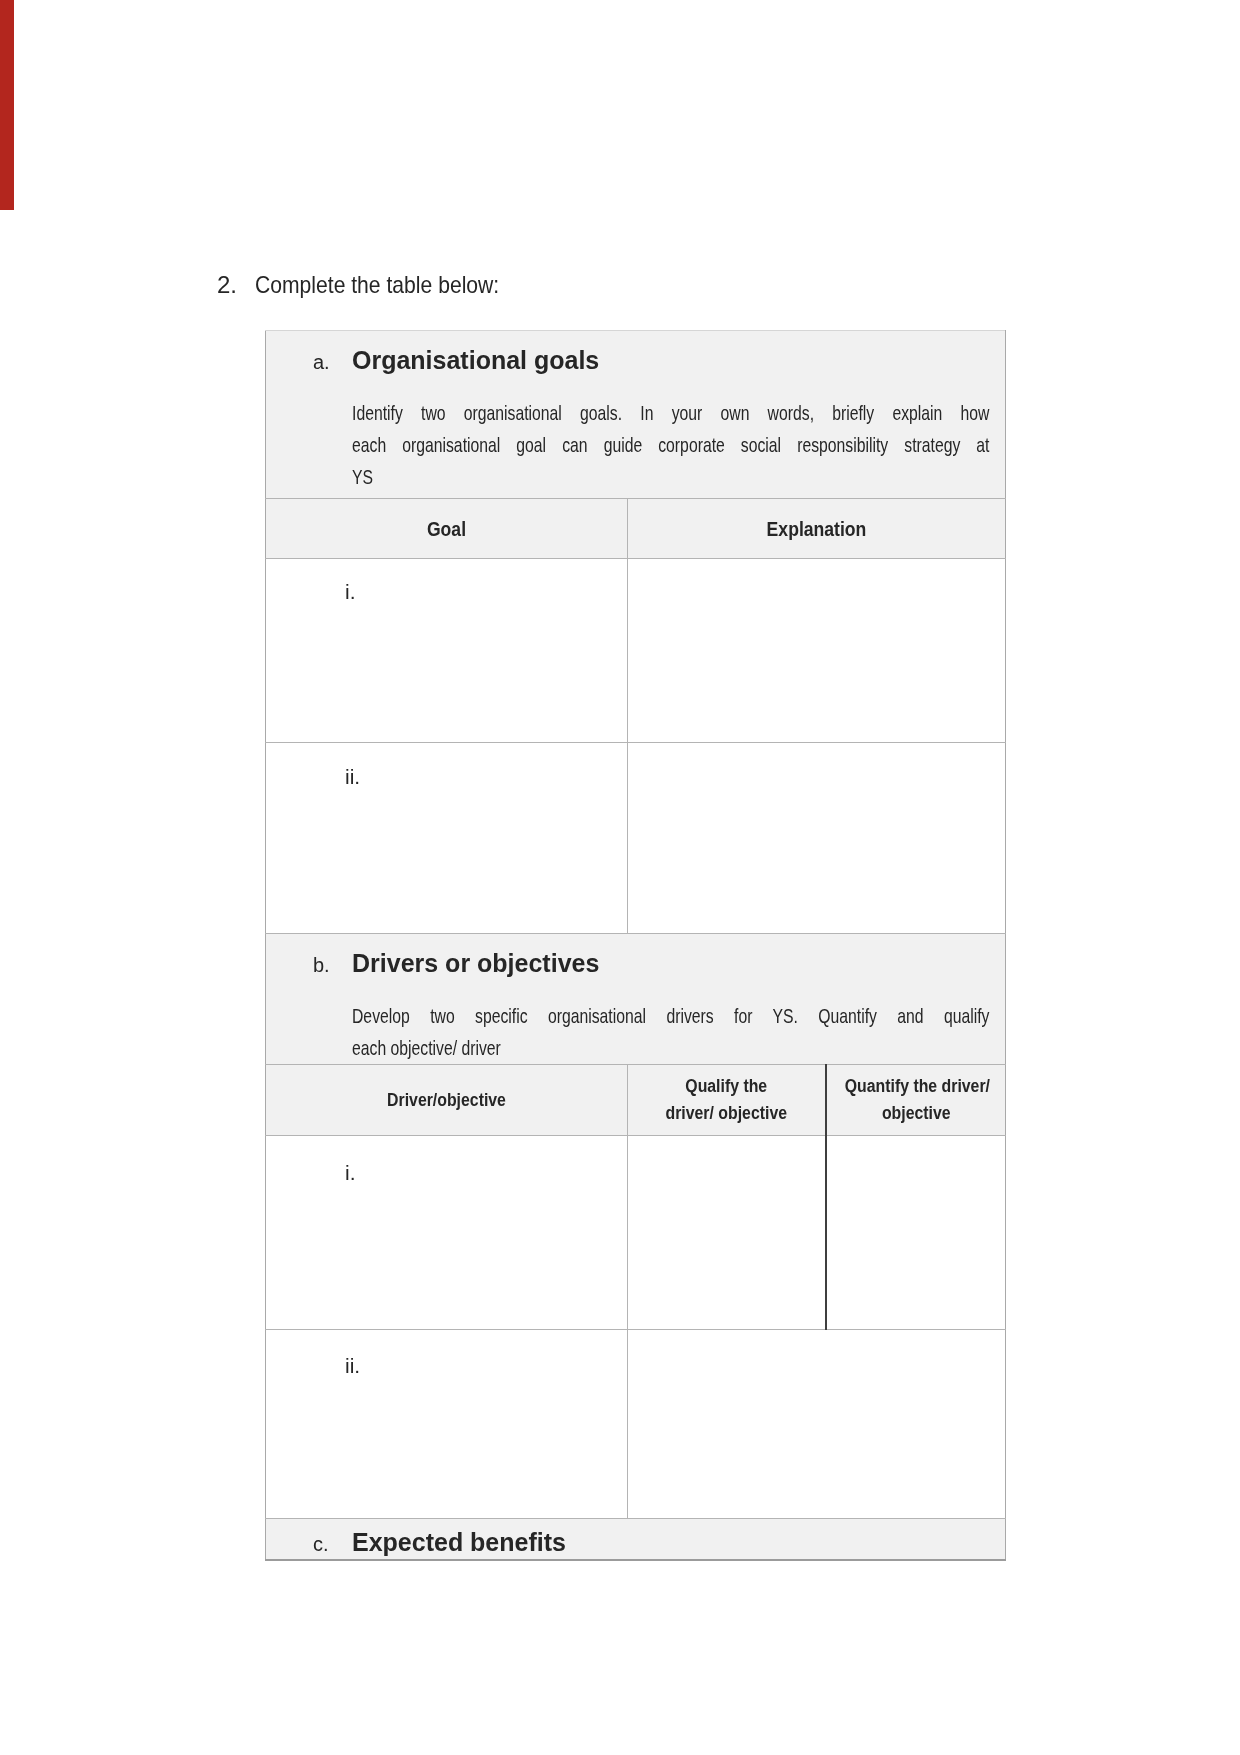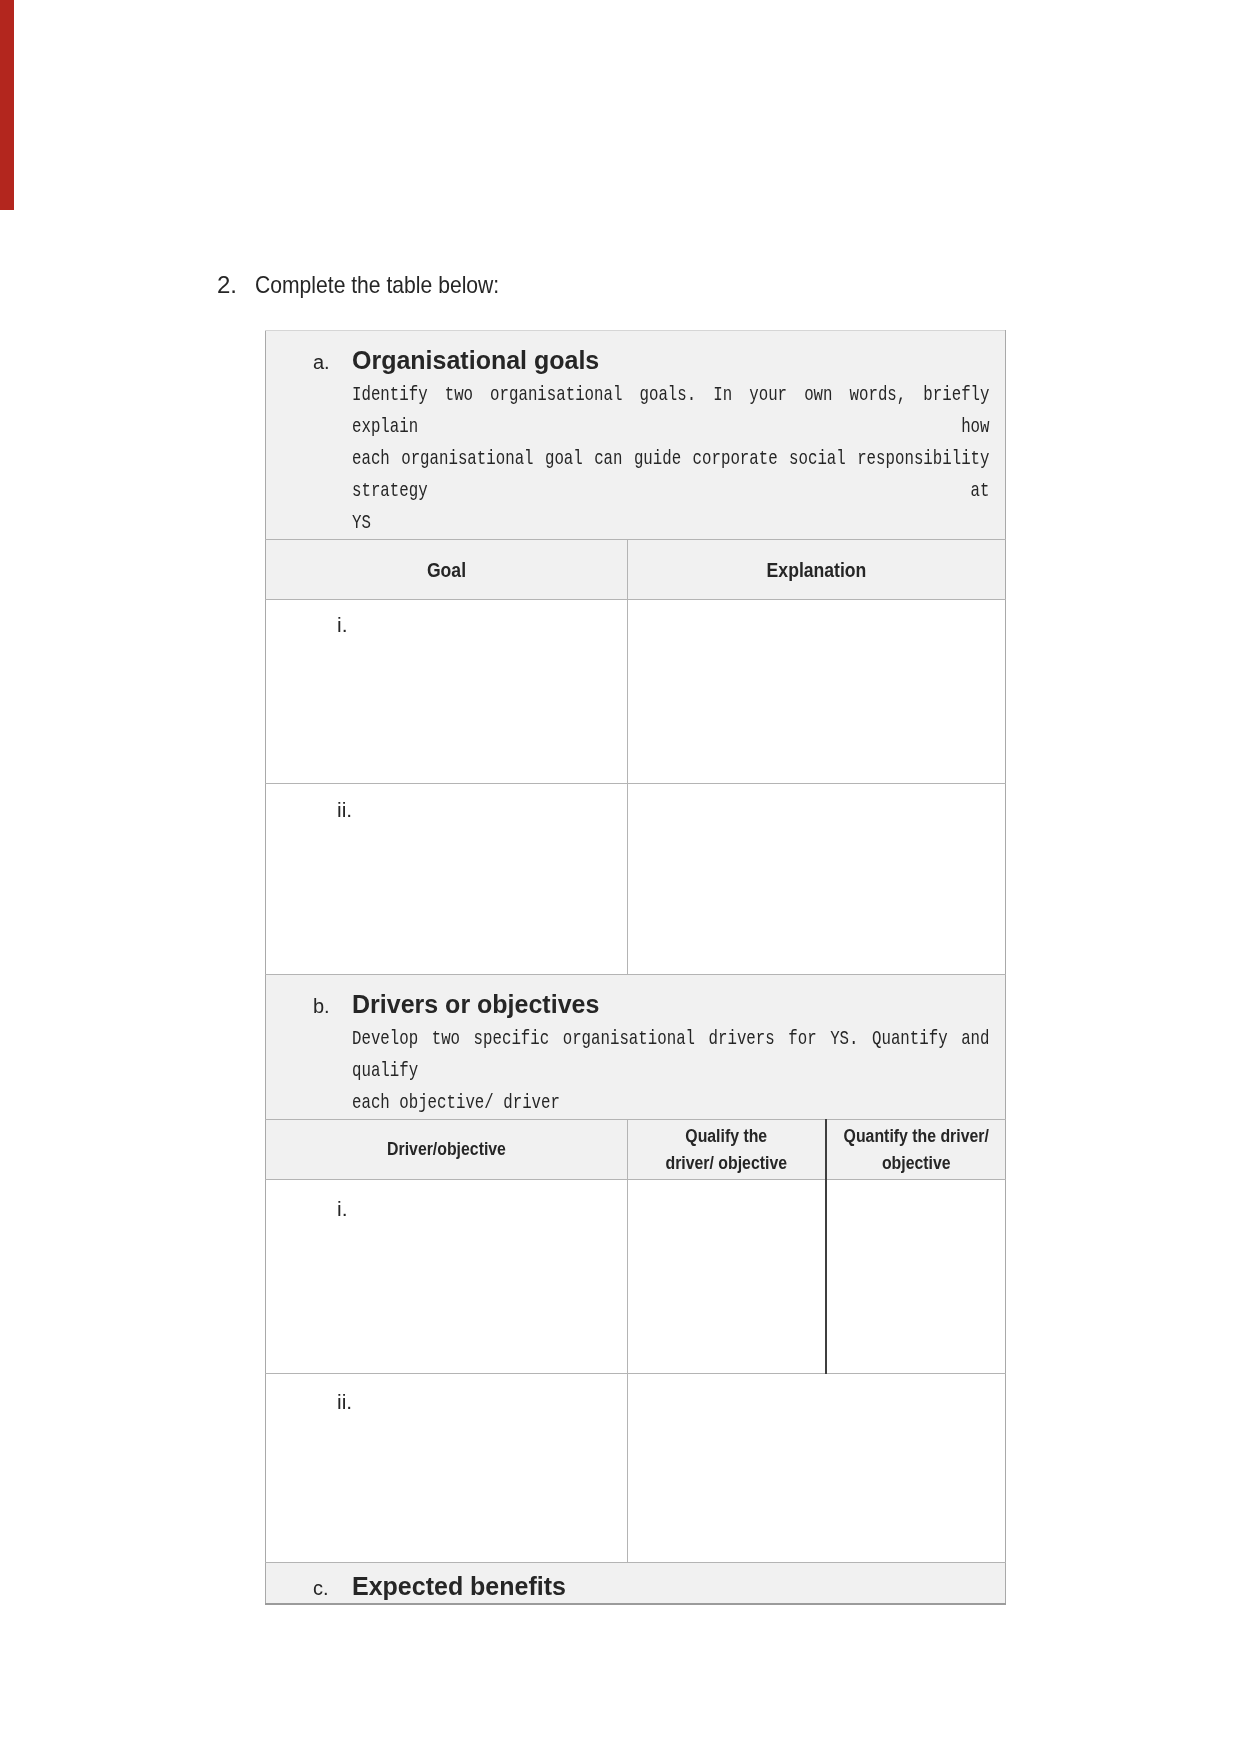--- a/index.html
+++ b/index.html
@@ -27,21 +27,21 @@
   .question{position:absolute;left:217px;top:270px;height:32px;font-size:24px;line-height:30px;}
   .qnum{position:absolute;left:0;top:0;}
   .qtext{position:absolute;left:38px;top:0;white-space:nowrap;transform:scaleX(0.88);transform-origin:0 0;}
 
   
   table.tbl{
     position:absolute;left:265px;top:330px;width:740px;
     border-collapse:collapse;table-layout:fixed;
   }
   col.c1{width:362px;} col.c2{width:198px;} col.c3{width:180px;}
-  td{padding:0;vertical-align:top;border:1px solid var(--border_light);}
+  td{padding:8px;vertical-align:top;border:1px solid var(--border_light);}
   td:first-child{border-left:1px solid var(--border_outer);}
   tr td:last-child{border-right:1px solid var(--border_outer);}
   tr.r-seca td{border-top:1px solid var(--border_top);}
   tr.r-secc td{border-bottom:2px solid var(--border_bottom);}
 
   
   tr.r-seca{height:168px;}
   tr.r-hdra{height:60px;}
   tr.r-ia{height:184px;}
   tr.r-iia{height:191px;}
@@ -49,21 +49,21 @@
   tr.r-hdrb{height:60px;}
   tr.r-ib{height:194px;}
   tr.r-iib{height:189px;}
   tr.r-secc{height:34px;}
 
   
   td.sec{background:var(--cell_shade);padding:14px 14px 0 47px;}
   .secline{line-height:31px;white-space:nowrap;}
   .mk{display:inline-block;width:39px;font-size:20px;}
   .sectitle{font-weight:bold;font-size:25px;}
-  .para{padding-left:39px;font-family:Liberation Mono, monospace;}
+  .para{margin-top:18px;padding-left:39px;}
   .pline{
     width:850px;font-size:21px;line-height:32px;
     text-align:justify;text-align-last:justify;
     transform:scaleX(0.75);transform-origin:0 50%;
   }
   .pline.last{text-align-last:left;}
   td.secc{padding-top:10px;}
   td.secc .secline{line-height:26px;}
 
   

